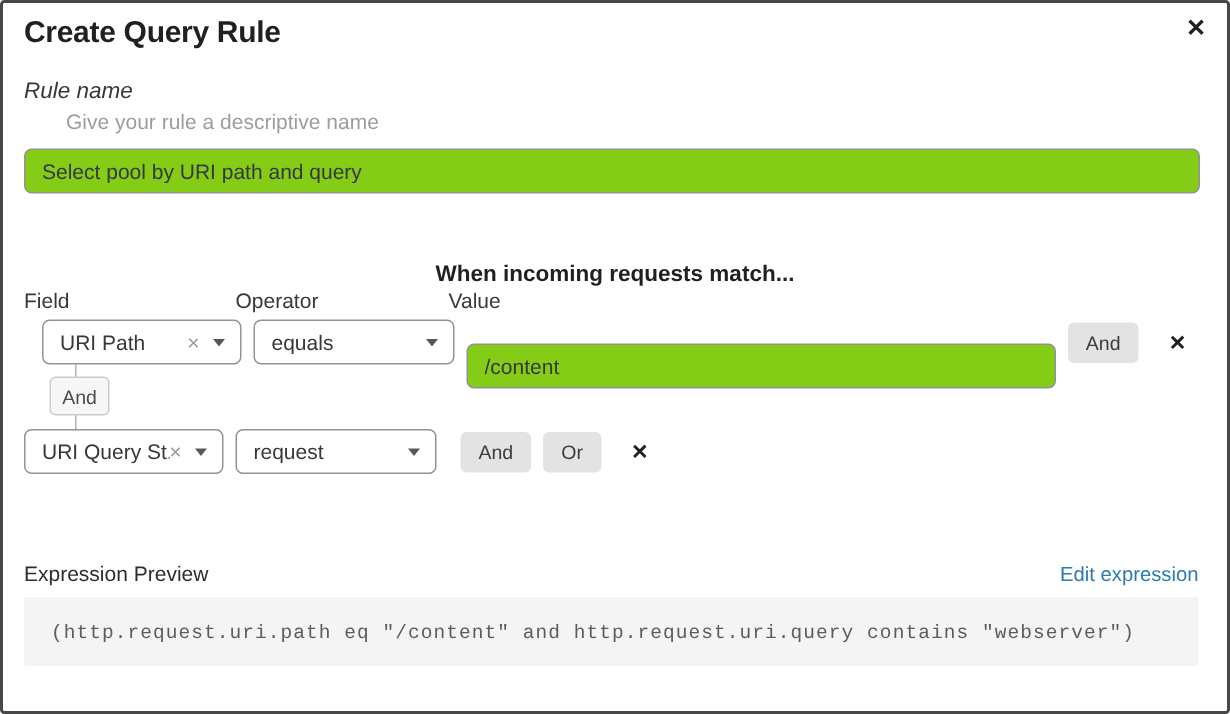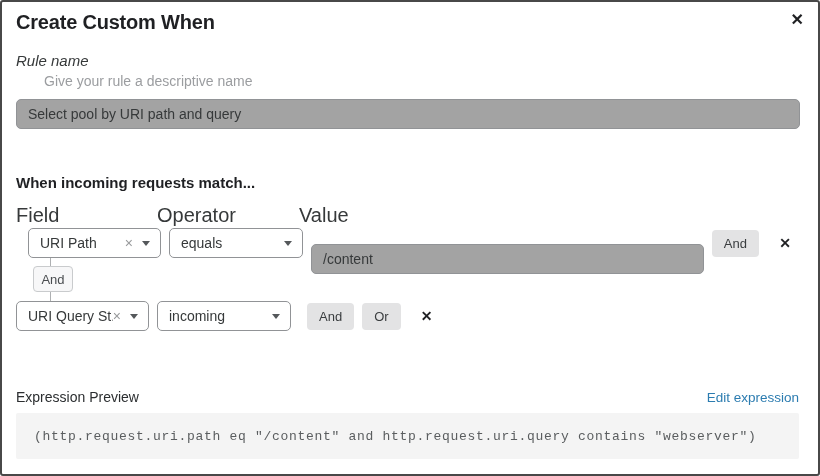--- a/index.html
+++ b/index.html
@@ -33,32 +33,32 @@
   .field-label { margin-top: 18px; font-size: 15px; color: #36393a; line-height: 18px; font-style: italic; }
   .hint { margin-top: 3px; font-size: 14px; color: #9b9da0; line-height: 17px; margin-left: 28px; }
 
   .text-input {
     height: 30px;
     border: 1px solid #919396;
     border-radius: 5px;
     font-family: "Liberation Sans", sans-serif;
     font-size: 14px; color: #36393a;
     padding: 0 11px;
-    background: #a3a3a3;
+    background: #84cc16;
     outline: none;
   }
   .rule-name-input { margin-top: 9px; width: 784px; display: block; }
 
   .match-heading {
     margin-top: 45px;
-    font-size: 15px; font-weight: bold; color: #1f2023; line-height: 18px;
+    font-size: 15px; font-weight: bold; color: #1f2023; line-height: 18px; text-align: center;
   }
 
   .rows { width: 777px; }
-  .col-labels { display: flex; margin-top: 15px; font-size: 20px; color: #36393a; line-height: 17px; }
+  .col-labels { display: flex; font-size: 14px; color: #36393a; line-height: 17px; }
   .col-field { width: 133px; margin-right: 8px; }
   .col-operator { width: 134px; margin-right: 8px; }
   .col-value { flex: 1; }
 
   .condition-row { display: flex; align-items: center; height: 30px; }
   .row-1 { margin-top: 4px; padding-left: 12px; }
 
   .select {
     height: 30px; border: 1px solid #919396; border-radius: 5px;
     background: #fff; display: flex; align-items: center;
@@ -117,21 +117,21 @@
     white-space: nowrap; overflow: hidden;
   }
 </style>
 </head>
 <body>
 
 <div class="dialog">
   <button class="close-btn">✕</button>
 
   <div class="content">
-    <h1 class="title">Create Custom When</h1>
+    <h1 class="title">Create Query Rule</h1>
 
     <div>
       <div class="field-label">Rule name</div>
       <div class="hint">Give your rule a descriptive name</div>
       <input class="text-input rule-name-input" value="Select pool by URI path and query" style="">
     </div>
 
     <div>
       <div class="match-heading">When incoming requests match...</div>
 
@@ -162,21 +162,21 @@
           <div class="connector-badge">And</div>
         </div>
 
         <div class="condition-row">
           <div class="select field-select">
             <span class="sel-text">URI Query St...</span>
             <span class="clear-x">×</span>
             <span class="caret"></span>
           </div>
           <div class="select operator-select">
-            <span class="sel-text">incoming</span>
+            <span class="sel-text">request</span>
             <span class="caret"></span>
           </div>
           <button class="chip">And</button>
           <button class="chip">Or</button>
           <button class="remove-btn">✕</button>
         </div>
       </div>
     </div>
 
     <div>

